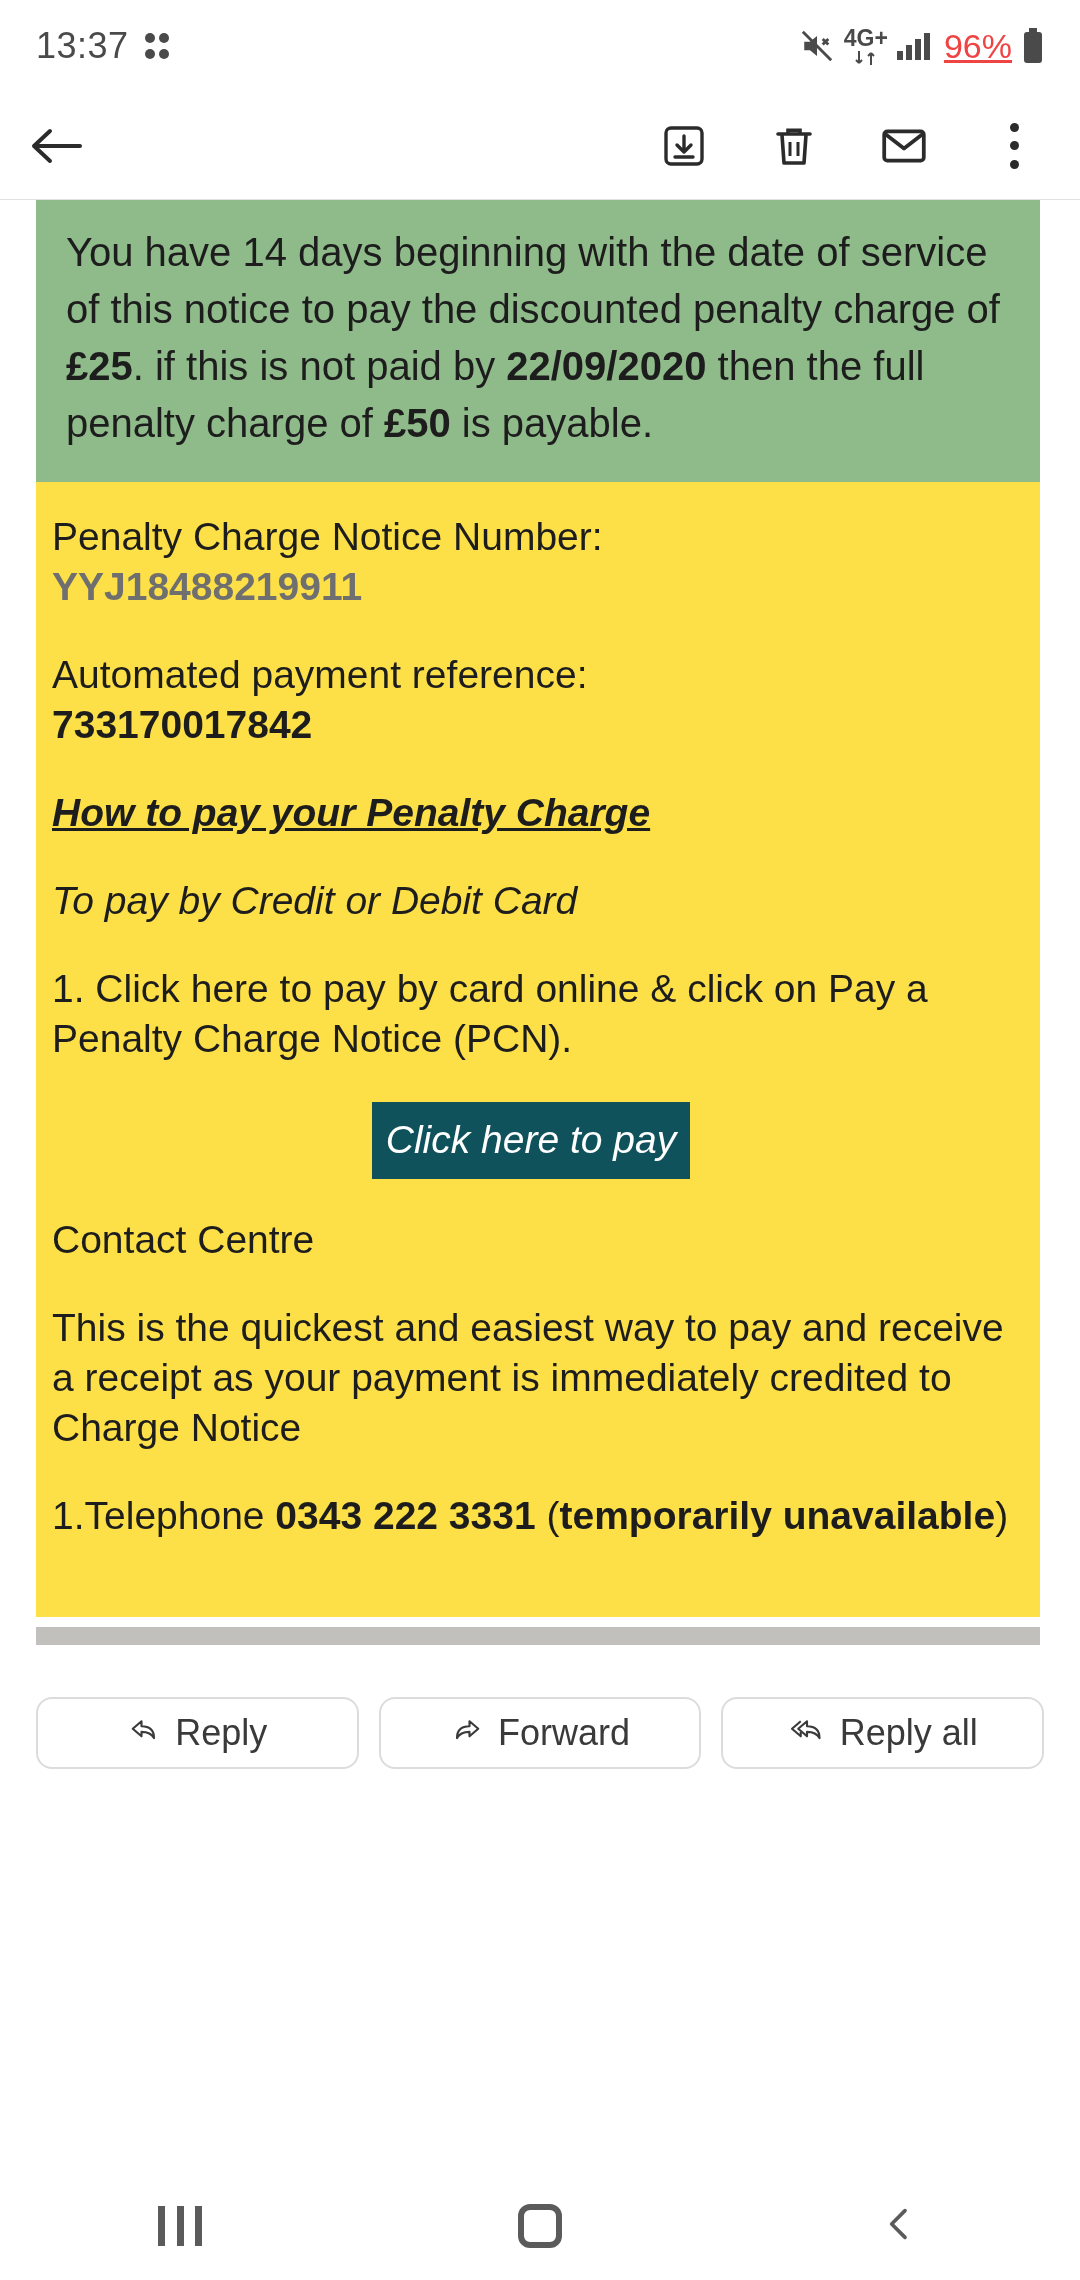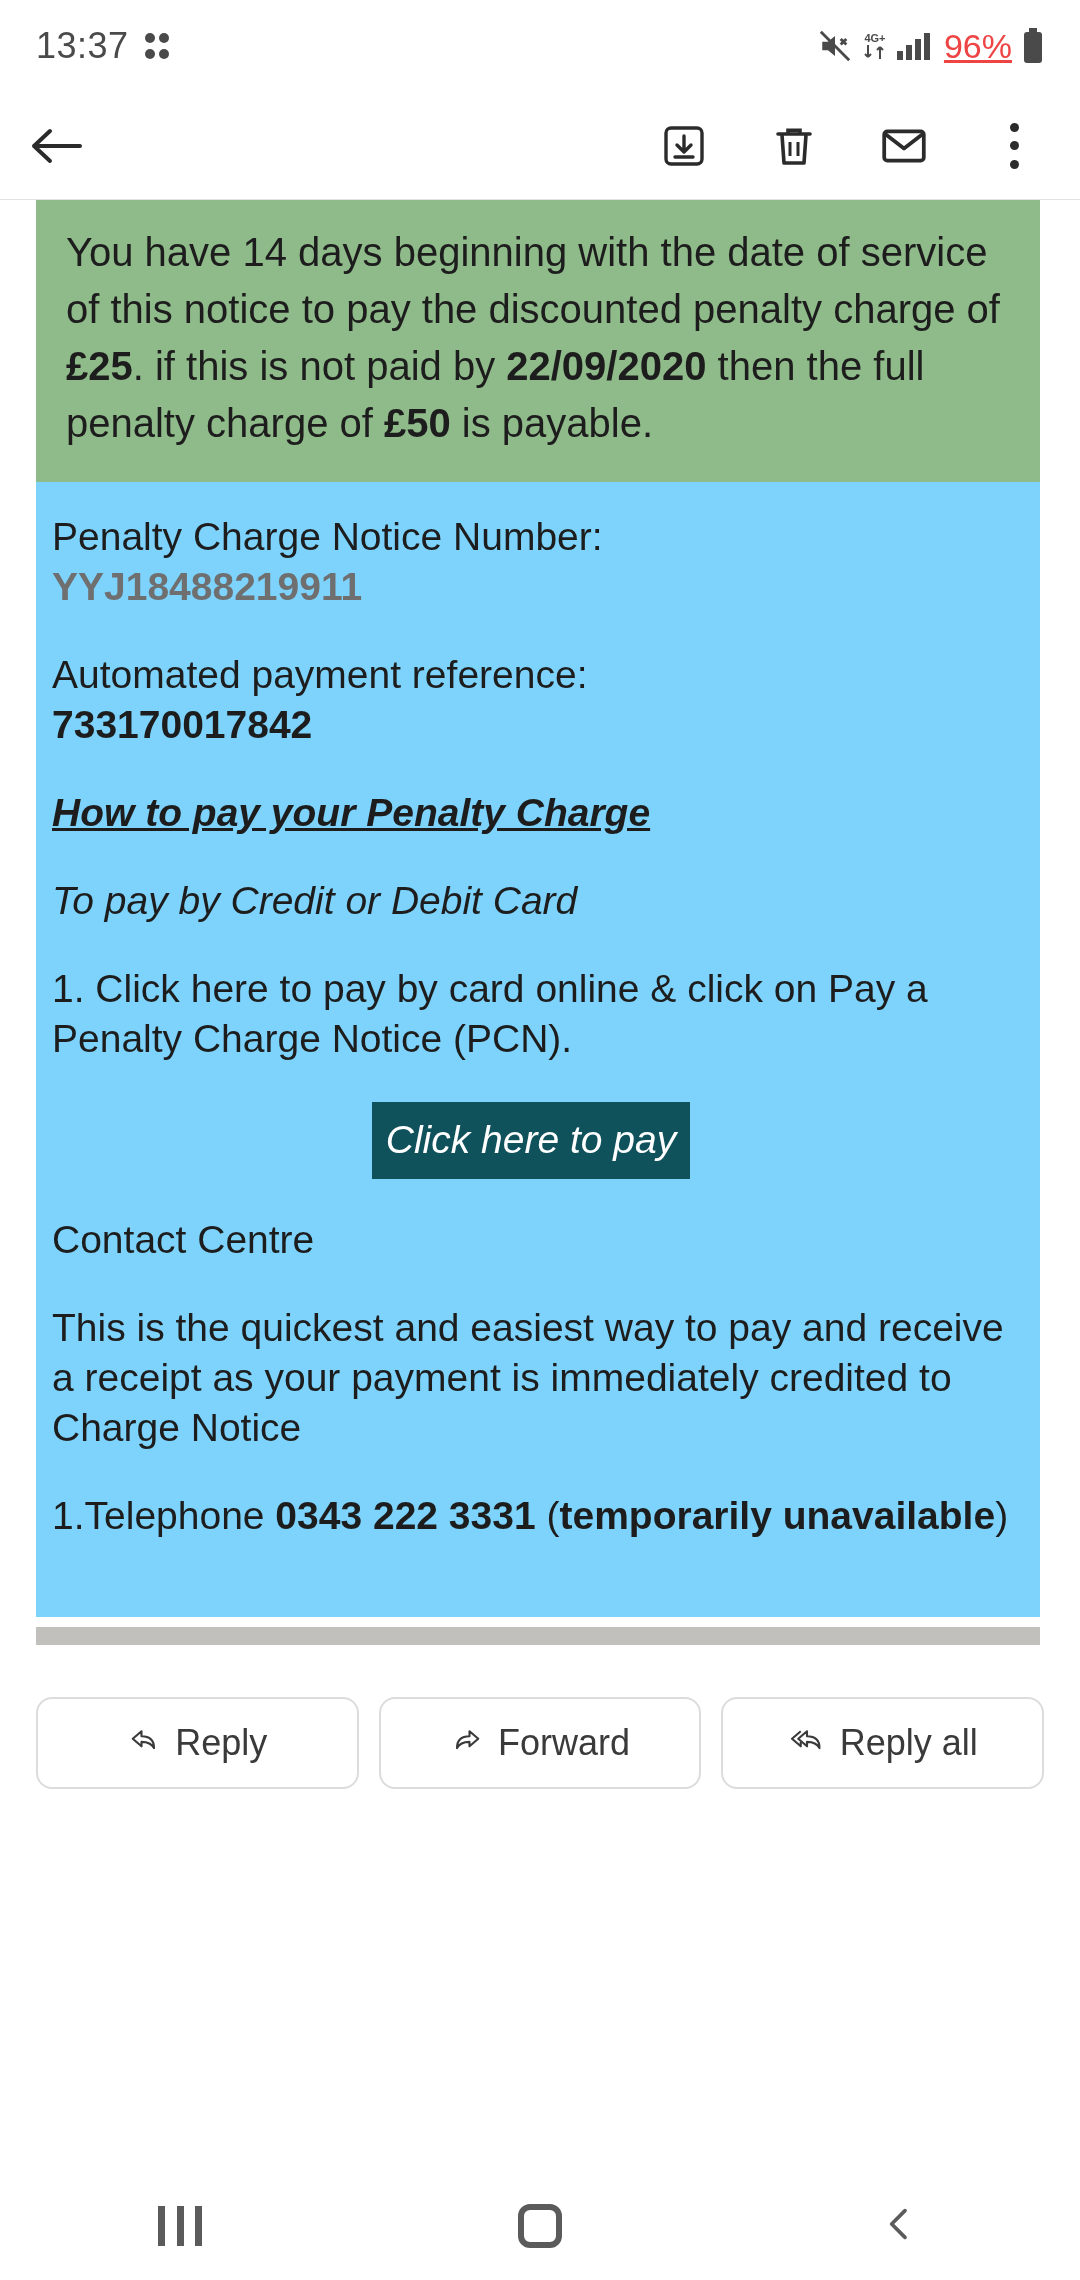--- a/index.html
+++ b/index.html
@@ -53,21 +53,21 @@
   .dots-icon i:nth-child(4) { left: 14px; top: 18px; }
 
   .status-right {
     margin-left: auto;
     display: flex;
     align-items: center;
     gap: 10px;
   }
   .status-right svg { display: block; }
   .net-type {
-    font-size: 11px;
+    font-size: 23px;
     color: #4a4a4a;
     line-height: 1;
     text-align: right;
     font-weight: bold;
   }
   .net-block {
     display: flex;
     flex-direction: column;
     align-items: center;
     justify-content: center;
@@ -122,21 +122,21 @@
 
   
   .mail-scroll {
     position: relative;
     height: 1990px;
     background: #ffffff;
     overflow: hidden;
   }
   .mail-page {
     margin: 0 40px 0 36px;
-    background: #7dd3fc;
+    background: #fde047;
   }
   .green-banner {
     background: #8fbb8a;
     padding: 24px 30px 30px 30px;
     box-sizing: border-box;
   }
   .green-banner p {
     margin: 0;
     font-size: 40px;
     line-height: 57px;
@@ -184,21 +184,21 @@
   }
 
   
   .quick-actions {
     margin: 52px 36px 0 36px;
     display: flex;
     gap: 20px;
   }
   .quick-action {
     flex: 1;
-    height: 92px;
+    height: 72px;
     border: 2px solid #dcdcdc;
     border-radius: 16px;
     background: #ffffff;
     display: flex;
     align-items: center;
     justify-content: center;
     gap: 14px;
     font-size: 36px;
     color: #3a3a3a;
     overflow: hidden;

